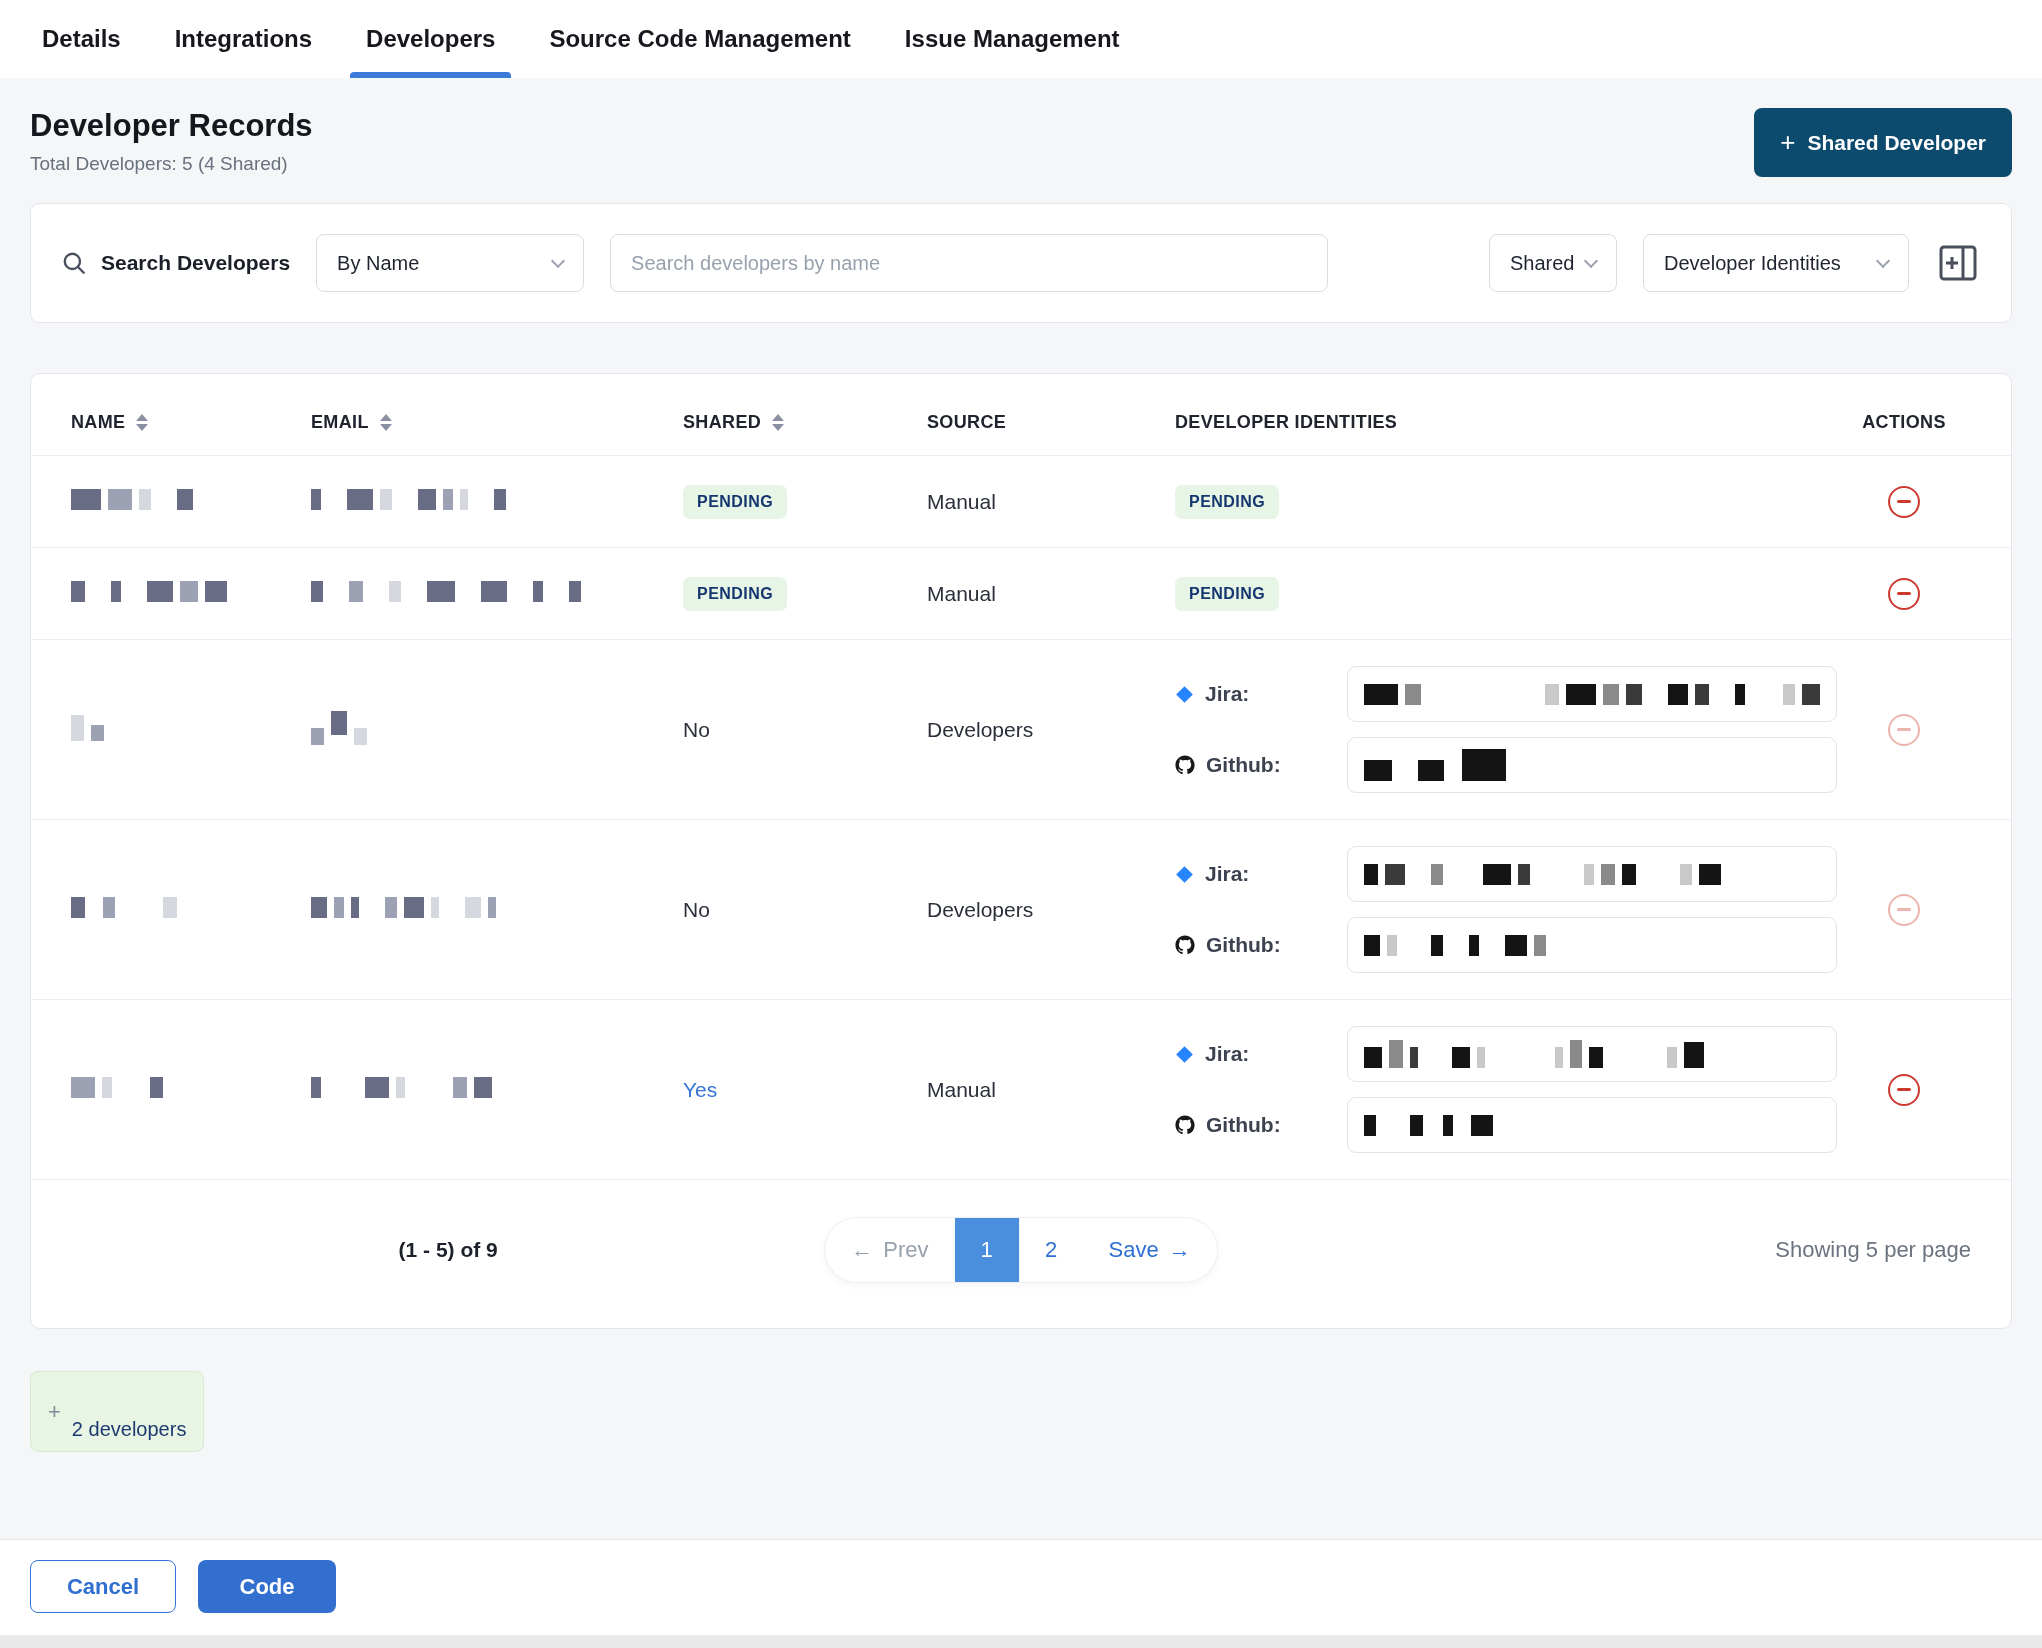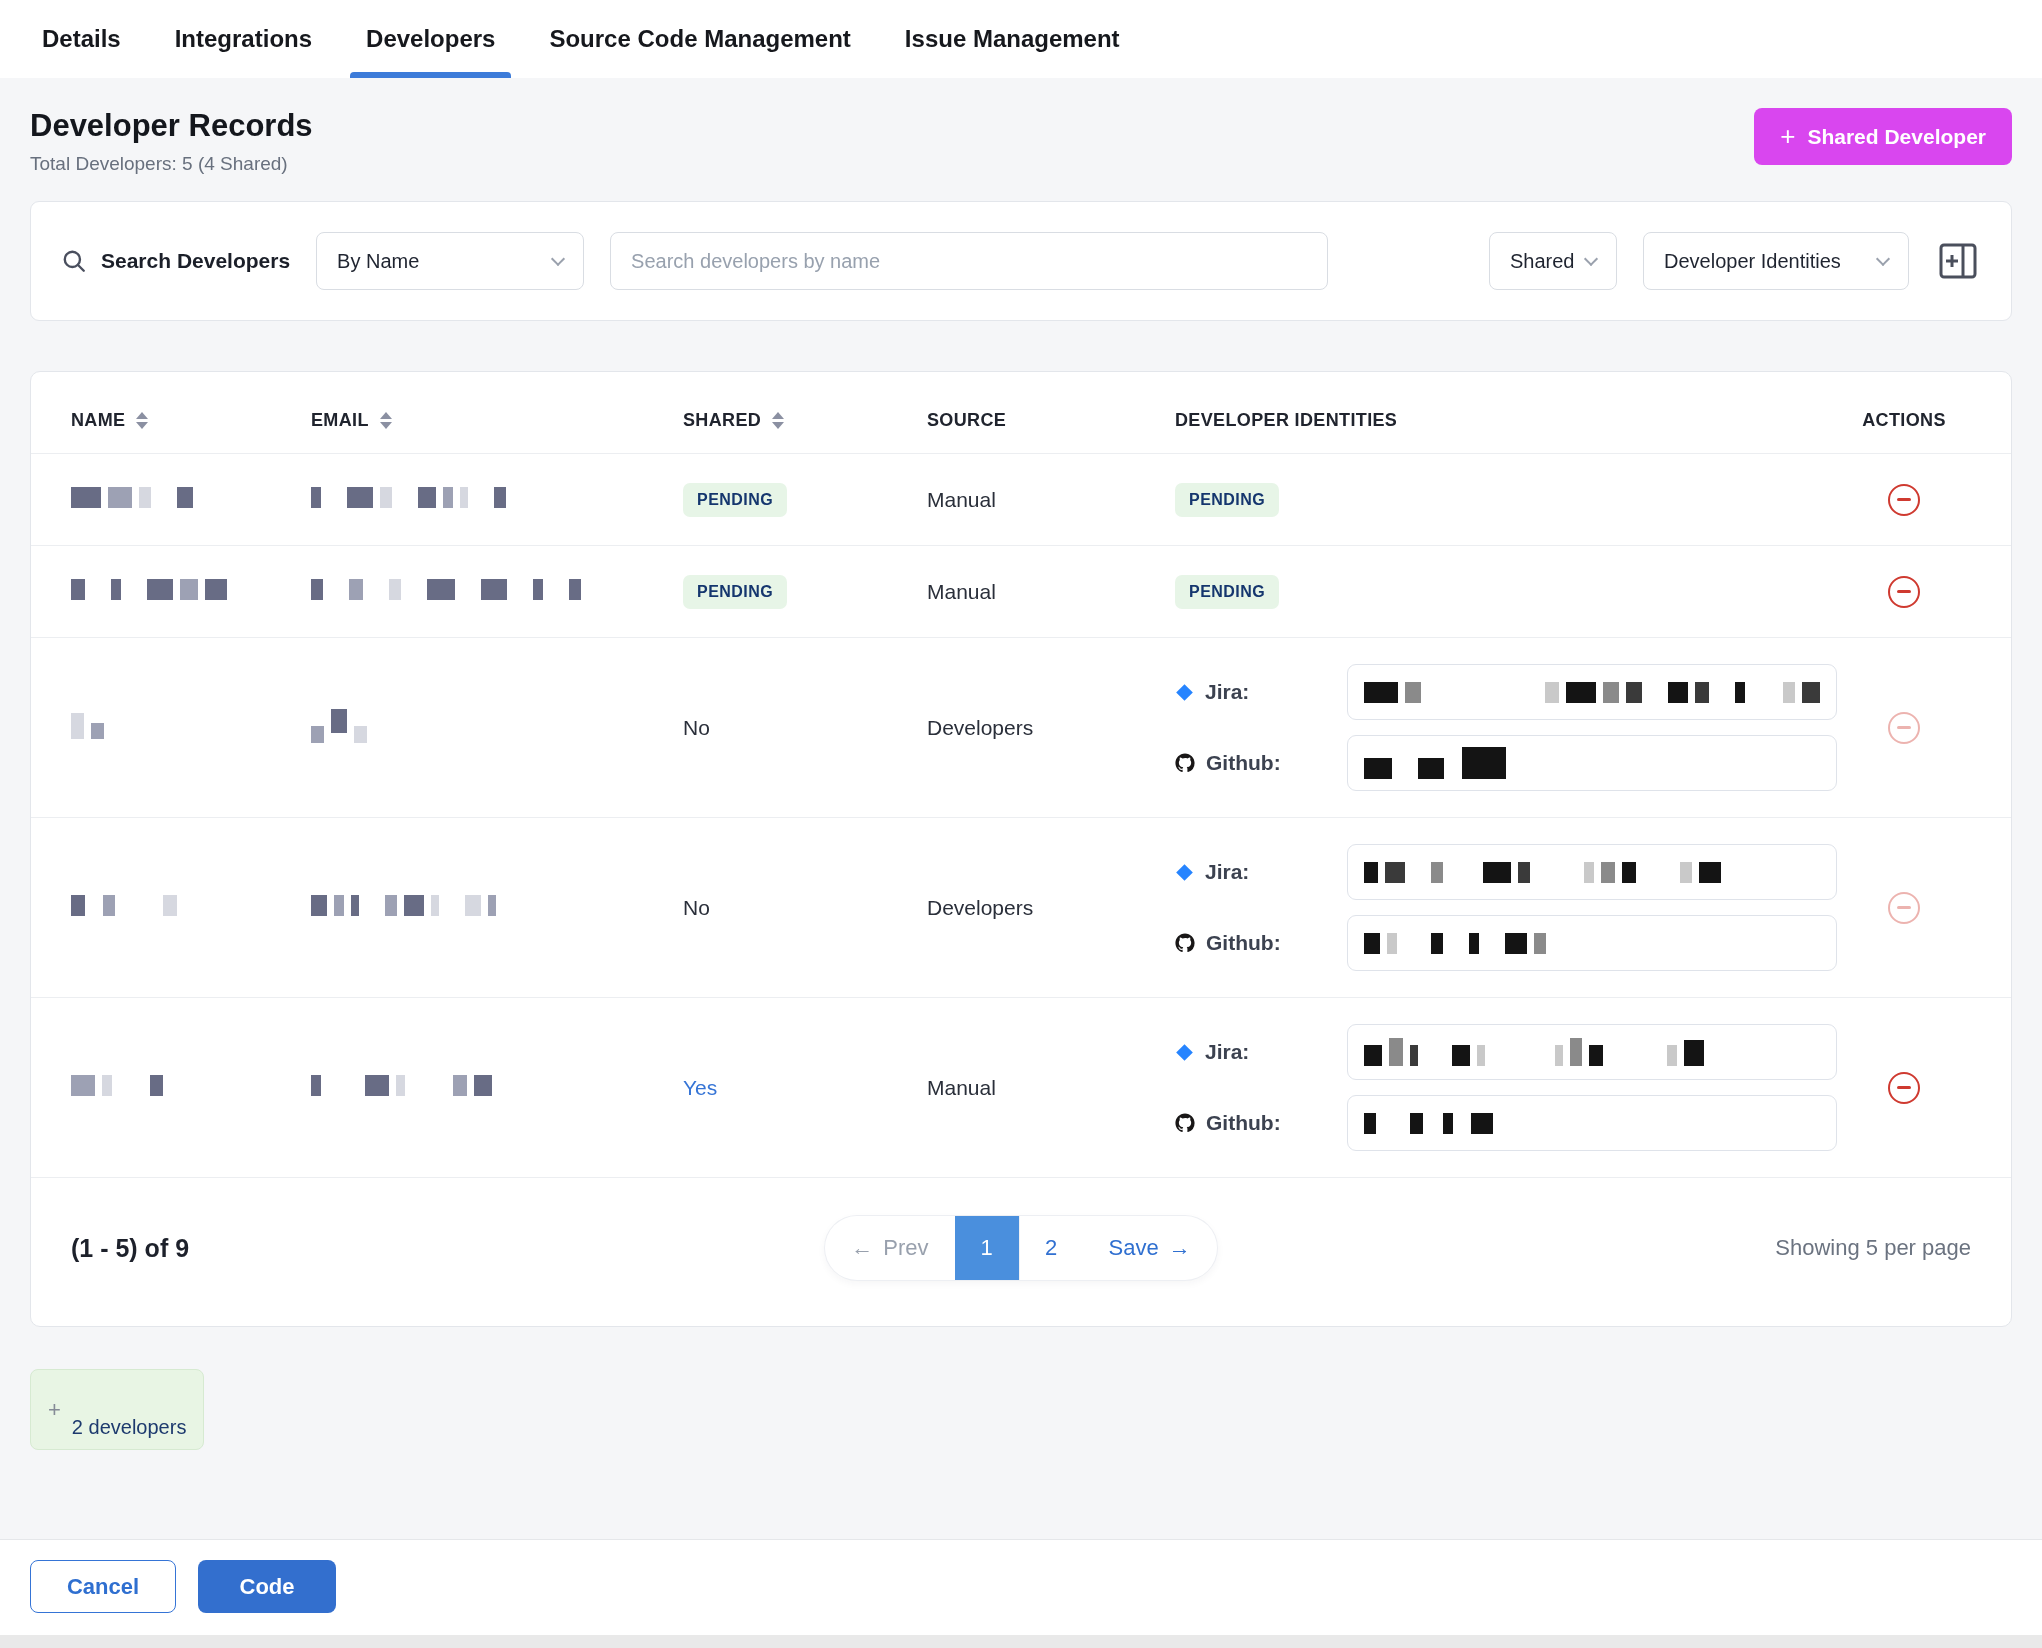--- a/index.html
+++ b/index.html
@@ -11,22 +11,22 @@
   .tabbar { height:78px; background:#fff; display:flex; align-items:stretch; gap:54px; padding:0 42px; flex:0 0 auto; }
   .tab { display:flex; align-items:center; font-size:24px; font-weight:700; color:#16181d; position:relative; cursor:pointer; }
   .tab.active::after { content:""; position:absolute; left:-16px; right:-16px; bottom:0; height:6px; background:#3c7bd9; border-radius:4px 4px 0 0; }
 
   .content { flex:1 1 auto; padding:0 30px; }
 
   
   .page-header { display:flex; justify-content:space-between; align-items:flex-start; margin:30px 0 26px; }
   .page-title { font-size:31px; font-weight:700; color:#14171d; }
   .page-subtitle { margin-top:9px; font-size:19px; color:#68707e; }
-  .btn-primary { background:#d946ef; color:#fff; border:none; border-radius:8px; font-size:21px; font-weight:700;
-                 padding:15px 26px; display:inline-flex; align-items:center; gap:12px; cursor:pointer; font-family:inherit; }
+  .btn-primary { background:#0c4a6e; color:#fff; border:none; border-radius:8px; font-size:21px; font-weight:700;
+                 padding:21px 26px; display:inline-flex; align-items:center; gap:12px; cursor:pointer; font-family:inherit; }
   .plus-ic::before { content:"+"; font-size:26px; font-weight:400; line-height:1; }
 
   
   .filter-panel { background:#fff; border:1px solid #e3e6eb; border-radius:9px; padding:30px; display:flex; align-items:center; gap:26px; }
   .search-label-wrap { display:flex; align-items:center; gap:14px; }
   .search-label { font-size:21px; font-weight:700; color:#1b1f29; white-space:nowrap; }
   .select { border:1px solid #d9dde3; border-radius:8px; height:58px; display:flex; align-items:center; justify-content:space-between;
             padding:0 20px; font-size:20px; color:#1f2430; background:#fff; cursor:pointer; }
   .chev { width:10px; height:10px; border-right:2px solid #9aa1ad; border-bottom:2px solid #9aa1ad; transform:rotate(45deg); margin-top:-5px; }
   .sel-by-name { width:268px; }
@@ -65,21 +65,21 @@
   .ident-box { flex:1; height:56px; border:1px solid #dfe3ea; border-radius:9px; display:flex; align-items:center; padding:0 16px; background:#fff; }
 
   
   .c-act { justify-self:center; }
   .minus-btn { width:32px; height:32px; border:2px solid #cf3a30; border-radius:50%; background:none; position:relative; cursor:pointer; display:block; }
   .minus-btn::after { content:""; position:absolute; left:7px; right:7px; top:50%; height:3px; margin-top:-1.5px; background:#cf3a30; border-radius:2px; }
   .minus-btn.dim { opacity:.38; }
 
   
   .pag-row { display:flex; align-items:center; padding:38px 40px 46px; border-top:1px solid #eceef1; }
-  .pag-left { flex:1; font-size:25px; font-weight:600; color:#1d212b; }
+  .pag-left { flex:1; font-size:21px; font-weight:600; color:#1d212b;text-align:center; }
   .pag-right { flex:1; text-align:right; font-size:22px; color:#6b7380; }
   .pager { display:flex; align-items:stretch; height:64px; background:#fff; border-radius:999px; box-shadow:0 0 0 1px #edeff3, 0 3px 8px rgba(30,40,60,.05); overflow:hidden; }
   .pg-cell { display:flex; align-items:center; justify-content:center; font-size:22px; cursor:pointer; }
   .pg-prev { padding:0 26px; color:#98a0ad; gap:10px; }
   .pg-num { width:64px; color:#3170d1; border-left:1px solid #f0f1f4; }
   .pg-num.active { background:#4a8fdd; color:#fff; border-left:none; }
   .pg-next { padding:0 26px; color:#2f6fd0; gap:10px; }
   .arr-l::before { content:"←"; font-size:22px; }
   .arr-r::before { content:"→"; font-size:22px; }
 

